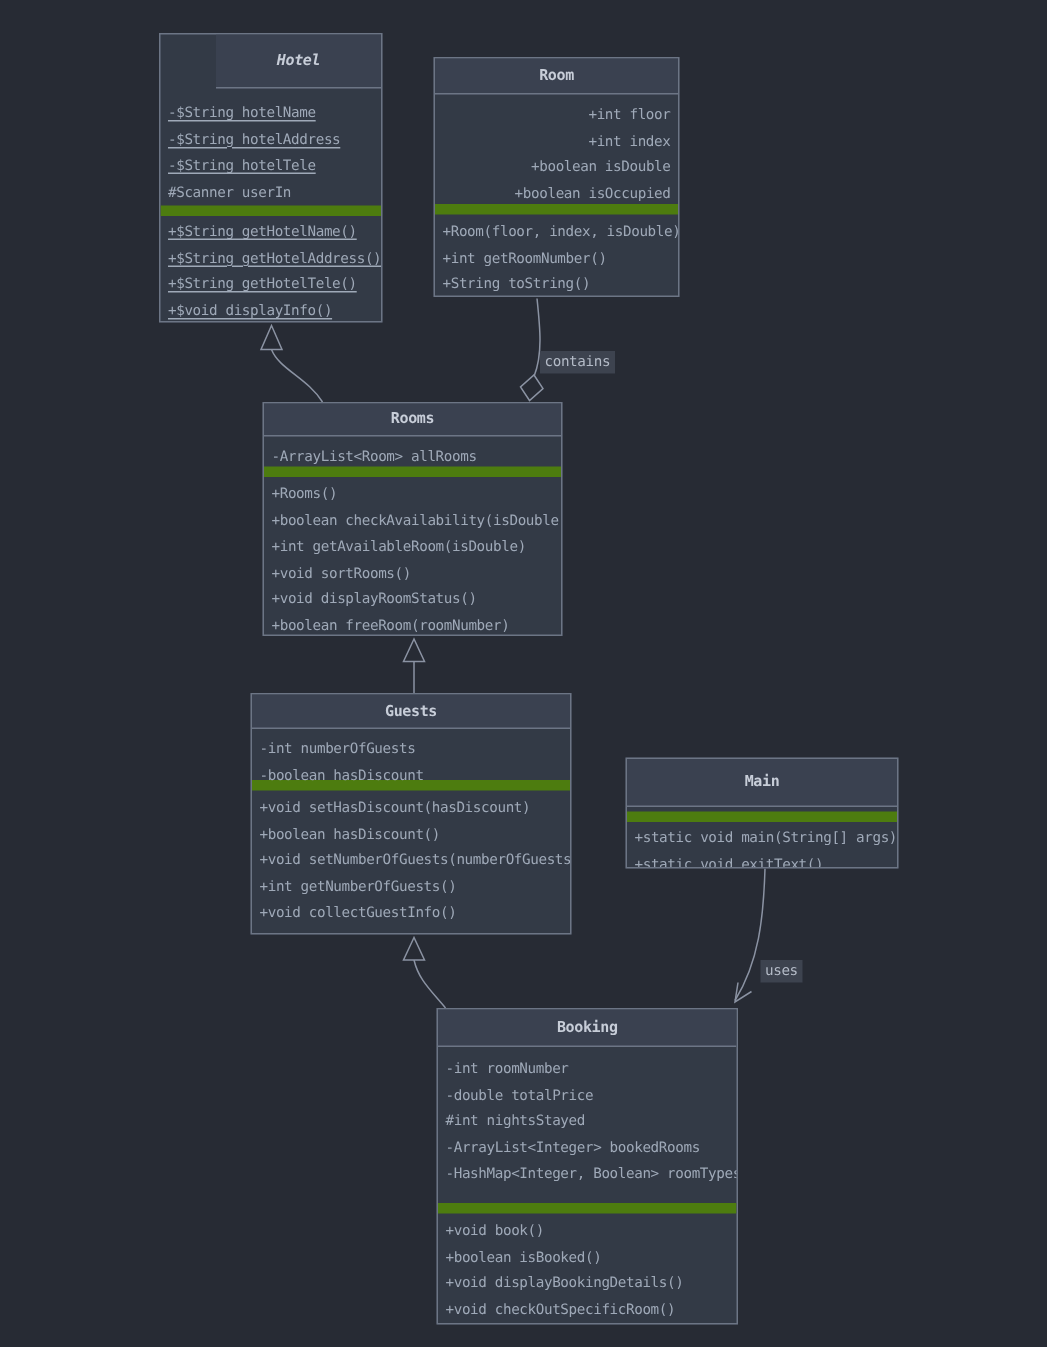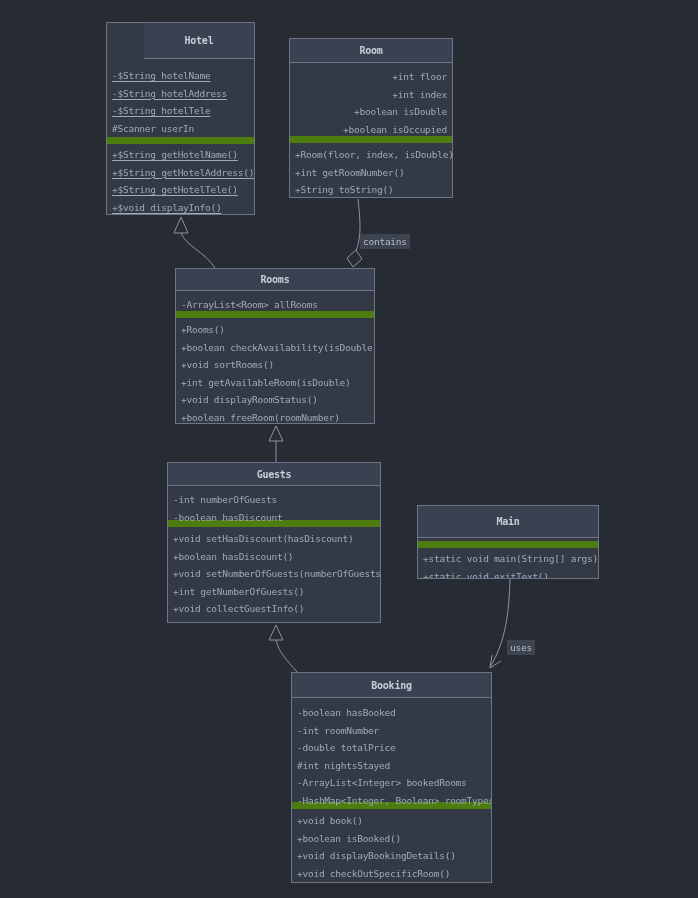--- a/index.html
+++ b/index.html
@@ -13,21 +13,21 @@
     position:absolute;box-sizing:border-box;
     background:#333a46;border:1px solid #6c7585;
     color:#9fa9b8;font-size:9.5px;letter-spacing:-0.25px;
     overflow:hidden;
   }
   .uml-title{
     box-sizing:border-box;display:flex;align-items:center;justify-content:center;
     background:#3a4150;border-bottom:1px solid #6c7585;
     font-weight:bold;color:#c7cdd8;font-size:10px;
   }
-  .uml-title.abstract{margin-left:37px;}
+  .uml-title.abstract{font-style:italic;margin-left:37px;}
   .sec{box-sizing:border-box;border-bottom:7px solid #4d7c0f;}
   .sec.last{border-bottom:none;}
   .row{line-height:17.5px;padding:0 5px;white-space:nowrap;}
   .u{text-decoration:underline;text-underline-offset:2px;}
   .edge-label{
     position:absolute;background:#3d434f;color:#b4bbc7;
     font-size:9.5px;line-height:15px;padding:0 3px;letter-spacing:-0.25px;margin-left:14px;
   }
 </style>
 </head>
@@ -90,22 +90,22 @@
   </div>
 
   <div class="uml-class" style="left:175px;top:268px;width:200px;height:156px;">
     <div class="uml-title" style="height:22px;">Rooms</div>
     <div class="sec" style="height:27px;padding-top:5px;">
       <div class="row">-ArrayList&lt;Room&gt; allRooms</div>
     </div>
     <div class="sec last" style="padding-top:3px;">
       <div class="row">+Rooms()</div>
       <div class="row">+boolean checkAvailability(isDouble)</div>
+      <div class="row">+int getAvailableRoom(isDouble)</div>
       <div class="row">+void sortRooms()</div>
-      <div class="row">+int getAvailableRoom(isDouble)</div>
       <div class="row">+void displayRoomStatus()</div>
       <div class="row">+boolean freeRoom(roomNumber)</div>
     </div>
   </div>
 
   <div class="uml-class" style="left:167px;top:462px;width:214px;height:161px;">
     <div class="uml-title" style="height:23px;">Guests</div>
     <div class="sec" style="height:41px;padding-top:5px;">
       <div class="row">-int numberOfGuests</div>
       <div class="row">-boolean hasDiscount</div>
@@ -124,21 +124,20 @@
     <div class="sec" style="height:10px;"></div>
     <div class="sec last" style="padding-top:2px;">
       <div class="row">+static void main(String[] args)</div>
       <div class="row">+static void exitText()</div>
     </div>
   </div>
 
   <div class="uml-class" style="left:291px;top:672px;width:201px;height:211px;">
     <div class="uml-title" style="height:25px;">Booking</div>
     <div class="sec" style="height:111px;padding-top:6px;">
-      <div class="row">-boolean hasBooked</div>
       <div class="row">-int roomNumber</div>
       <div class="row">-double totalPrice</div>
       <div class="row">#int nightsStayed</div>
       <div class="row">-ArrayList&lt;Integer&gt; bookedRooms</div>
       <div class="row">-HashMap&lt;Integer, Boolean&gt; roomTypes</div>
     </div>
     <div class="sec last" style="padding-top:3px;">
       <div class="row">+void book()</div>
       <div class="row">+boolean isBooked()</div>
       <div class="row">+void displayBookingDetails()</div>

